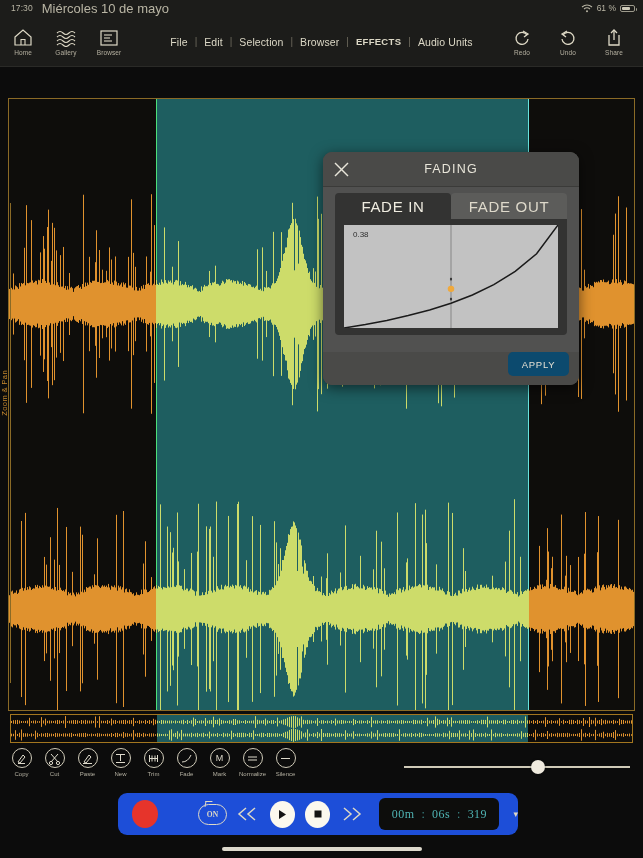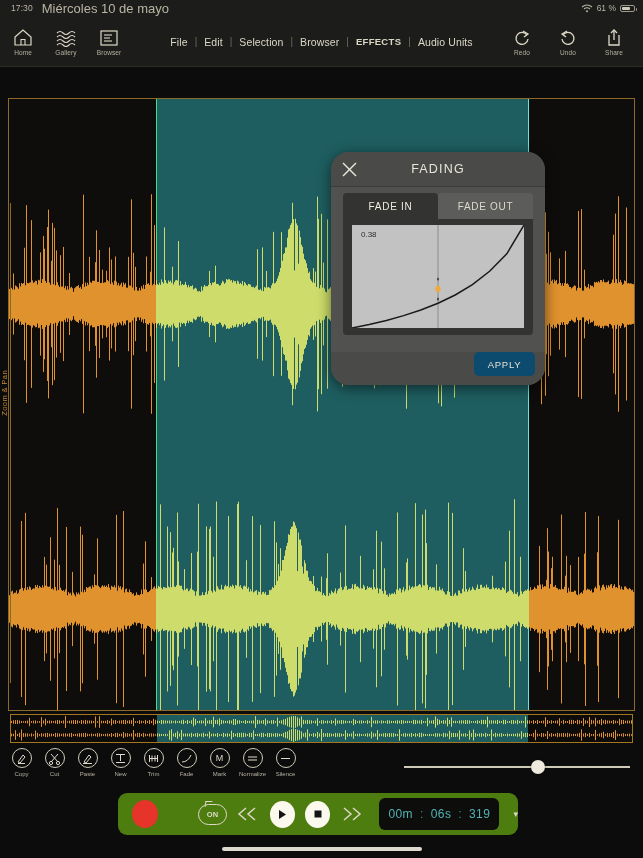--- a/index.html
+++ b/index.html
@@ -117,21 +117,21 @@
   .slider-wrap { position: absolute; left: 404px; top: 760px; width: 226px; height: 14px; }
   .slider-track { position: absolute; left: 0; top: 6px; width: 226px; height: 2px; background: #cfcab8; }
   .slider-thumb {
     position: absolute; top: 0; width: 14px; height: 14px; border-radius: 50%;
     background: #efeade; box-shadow: 0 0 2px rgba(0,0,0,.6);
   }
 
   
   .transport {
     position: absolute; left: 118px; top: 793px; width: 400px; height: 42px;
-    background: #4d7c0f; border-radius: 9px; display: flex; align-items: center;
+    background: #1d4ed8; border-radius: 9px; display: flex; align-items: center; font-family: Liberation Serif, serif;
   }
   .rec-btn { width: 28px; height: 28px; border-radius: 50%; background: #e6342b; margin-left: 14px; cursor: pointer; }
   .loop-btn {
     margin-left: 40px; width: 30px; height: 21px; border-radius: 11px; border: 1.3px solid #ded9c6;
     display: flex; align-items: center; justify-content: center;
     color: #ded9c6; font-size: 7.5px; font-weight: bold; position: relative; cursor: pointer;
   }
   .loop-btn::before {
     content: ""; position: absolute; left: 6px; top: -4px; width: 6px; height: 5px;
     border-left: 1.3px solid #ded9c6; border-top: 1.3px solid #ded9c6; transform: skewX(-10deg);
@@ -147,38 +147,38 @@
   .timebox .c { color: #3c8b8b; }
   .caret { margin-left: 14px; color: #ded9c6; font-size: 9px; cursor: pointer; }
 
   .homebar {
     position: absolute; left: 50%; transform: translateX(-50%); bottom: 7px;
     width: 200px; height: 4px; border-radius: 2px; background: #ddd9cc;
   }
 
   
   .dialog {
-    position: absolute; left: 331px; top: 152px; width: 214px; height: 233px;
-    background: #4a4a48; border-radius: 18px; overflow: hidden;
+    position: absolute; left: 323px; top: 152px; width: 256px; height: 233px;
+    background: #4a4a48; border-radius: 9px; overflow: hidden;
     box-shadow: 0 3px 14px rgba(0,0,0,.55);
   }
   .dlg-head {
     position: relative; height: 35px; background: #4a4a48;
     display: flex; align-items: center; justify-content: center;
     border-bottom: 1px solid #3b3b39;
   }
   .dlg-title { color: #e8e5d9; font-size: 12.5px; letter-spacing: 1.2px; }
   .dlg-close {
     position: absolute; left: 10px; top: 9px; width: 17px; height: 17px; cursor: pointer;
   }
   .dlg-body { position: relative; height: 165px; background: #515150; padding: 6px 12px 0 12px; }
   .tabs { display: flex; height: 26px; }
   .tab {
     flex: 1; display: flex; align-items: center; justify-content: center;
-    font-size: 10px; color: #ded9cb; letter-spacing: .7px; cursor: pointer;
+    font-size: 15px; color: #ded9cb; letter-spacing: .7px; cursor: pointer;
     border-radius: 4px 4px 0 0;
   }
   .tab.active { background: #333332; color: #efece0; }
   .tab.inactive { background: #5c5c5a; }
   .curve-box {
     position: relative; margin-top: 0px; height: 116px; background: #333332;
     border-radius: 0 0 4px 4px; padding: 6px 9px 7px 9px;
   }
   .curve-inner { position: relative; width: 100%; height: 100%; background: #c2c2c2; }
   .curve-inner svg { display: block; position: absolute; left: 0; top: 0; }

